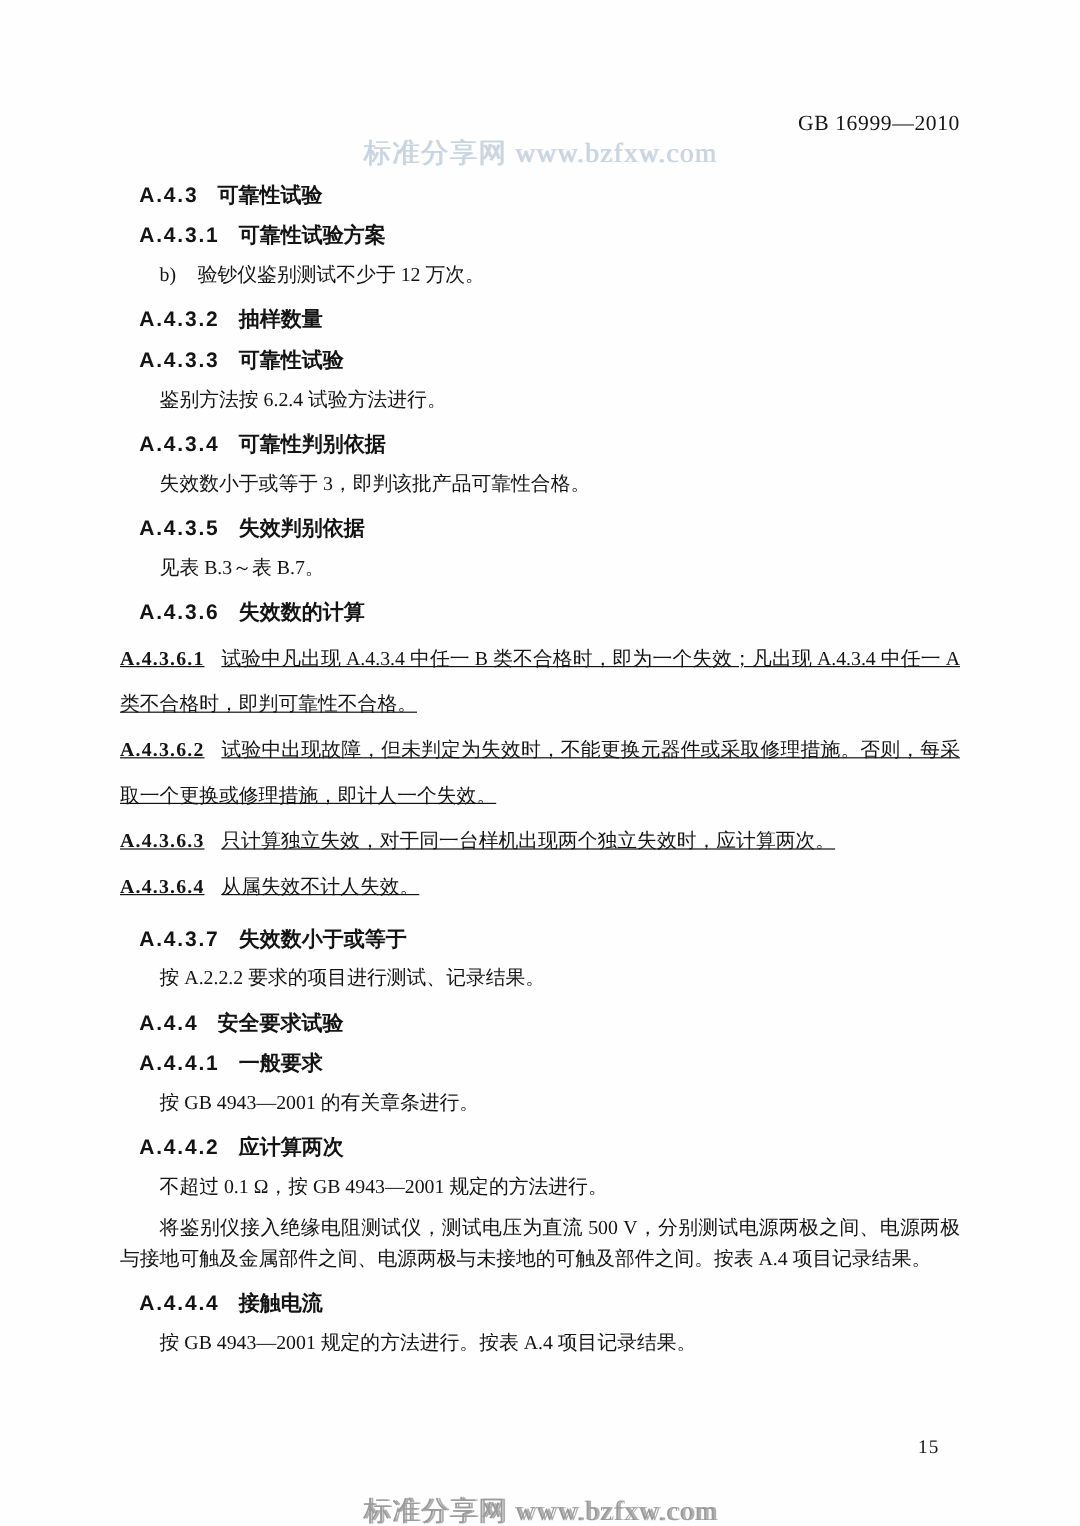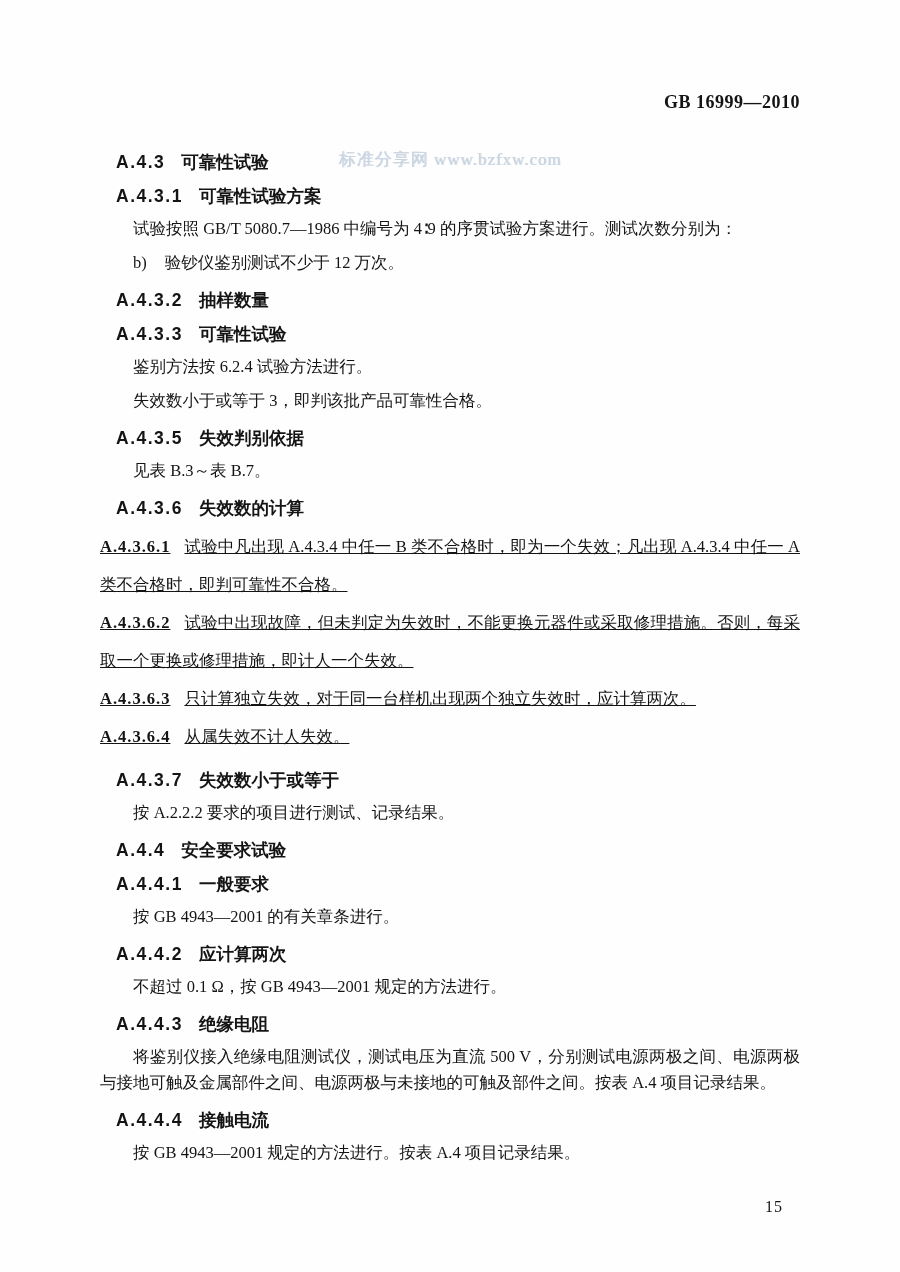--- a/index.html
+++ b/index.html
@@ -7,28 +7,28 @@
     width:900px;height:1272px;
     background:#fefefe;
     font-family:"Liberation Serif","DejaVu Serif",serif;
     color:#141414;
     position:relative;
     overflow:hidden;
   }
   .page{position:absolute;inset:0;}
   .doc-number{
     position:absolute;top:92px;right:100px;
-    font-weight:bold;font-size:18px;letter-spacing:.5px;
+    font-weight:normal;font-size:18px;letter-spacing:.5px;
     font-family:"Liberation Serif","DejaVu Serif",serif;
   }
   .wm{
     position:absolute;left:0;width:100%;text-align:center;
-    font-size:17px;letter-spacing:1px;
+    font-size:23px;letter-spacing:1px;
     font-family:"Liberation Serif","DejaVu Serif",serif;
-    pointer-events:none;white-space:nowrap;margin-top:36px;
+    pointer-events:none;white-space:nowrap;
   }
   .wm-top{top:112px;color:#c9d4e0;text-shadow:1px 0 0 #d4dde7;}
   .wm-bottom{top:1244px;color:#9b9b9b;text-shadow:2px 0 0 #b0b0b0;}
   .content{
     position:absolute;top:138px;left:100px;width:700px;
     font-size:16.5px;line-height:26px;
   }
   .sec{
     font-family:"Liberation Sans","DejaVu Sans",sans-serif;
     font-weight:bold;font-size:17.5px;line-height:20px;
@@ -59,32 +59,32 @@
   <div class="doc-number">GB 16999—2010</div>
 
   <div class="wm wm-top" style="color: rgb(201, 212, 224);">标准分享网 www.bzfxw.com</div>
 
   <div class="content">
 
     <div class="sec"><span class="sec-num">A.4.3</span><span>可靠性试验</span></div>
 
     <div class="sec"><span class="sec-num">A.4.3.1</span><span>可靠性试验方案</span></div>
 
-    <div class="para">试验按照 GB/T 5080.7—1986 中编号为 4∶9 的序贯试验方案进行。测试次数分别为：</div>
 
 
     <div class="list-item"><span class="li-marker">b)</span><span>验钞仪鉴别测试不少于 12 万次。</span></div>
 
     <div class="sec"><span class="sec-num">A.4.3.2</span><span>抽样数量</span></div>
 
 
     <div class="sec"><span class="sec-num">A.4.3.3</span><span>可靠性试验</span></div>
 
     <div class="para">鉴别方法按 6.2.4 试验方法进行。</div>
 
+    <div class="sec"><span class="sec-num">A.4.3.4</span><span>可靠性判别依据</span></div>
 
     <div class="para">失效数小于或等于 3，即判该批产品可靠性合格。</div>
 
     <div class="sec"><span class="sec-num">A.4.3.5</span><span>失效判别依据</span></div>
 
     <div class="para">见表 B.3～表 B.7。</div>
 
     <div class="sec"><span class="sec-num">A.4.3.6</span><span>失效数的计算</span></div>
 
     <div class="pn"><span class="pn-num">A.4.3.6.1</span><span>试验中凡出现 A.4.3.4 中任一 B 类不合格时，即为一个失效；凡出现 A.4.3.4 中任一 A 类不合格时，即判可靠性不合格。</span></div>
@@ -102,21 +102,20 @@
     <div class="sec"><span class="sec-num">A.4.4</span><span>安全要求试验</span></div>
 
     <div class="sec"><span class="sec-num">A.4.4.1</span><span>一般要求</span></div>
 
     <div class="para">按 GB 4943—2001 的有关章条进行。</div>
 
     <div class="sec"><span class="sec-num">A.4.4.2</span><span>应计算两次</span></div>
 
     <div class="para">不超过 0.1 Ω，按 GB 4943—2001 规定的方法进行。</div>
 
-    <div class="sec"><span class="sec-num">A.4.4.3</span><span>绝缘电阻</span></div>
 
     <div class="para">将鉴别仪接入绝缘电阻测试仪，测试电压为直流 500 V，分别测试电源两极之间、电源两极与接地可触及金属部件之间、电源两极与未接地的可触及部件之间。按表 A.4 项目记录结果。</div>
 
     <div class="sec"><span class="sec-num">A.4.4.4</span><span>接触电流</span></div>
 
     <div class="para">按 GB 4943—2001 规定的方法进行。按表 A.4 项目记录结果。</div>
 
   </div>
 
   <div class="page-number">15</div>

